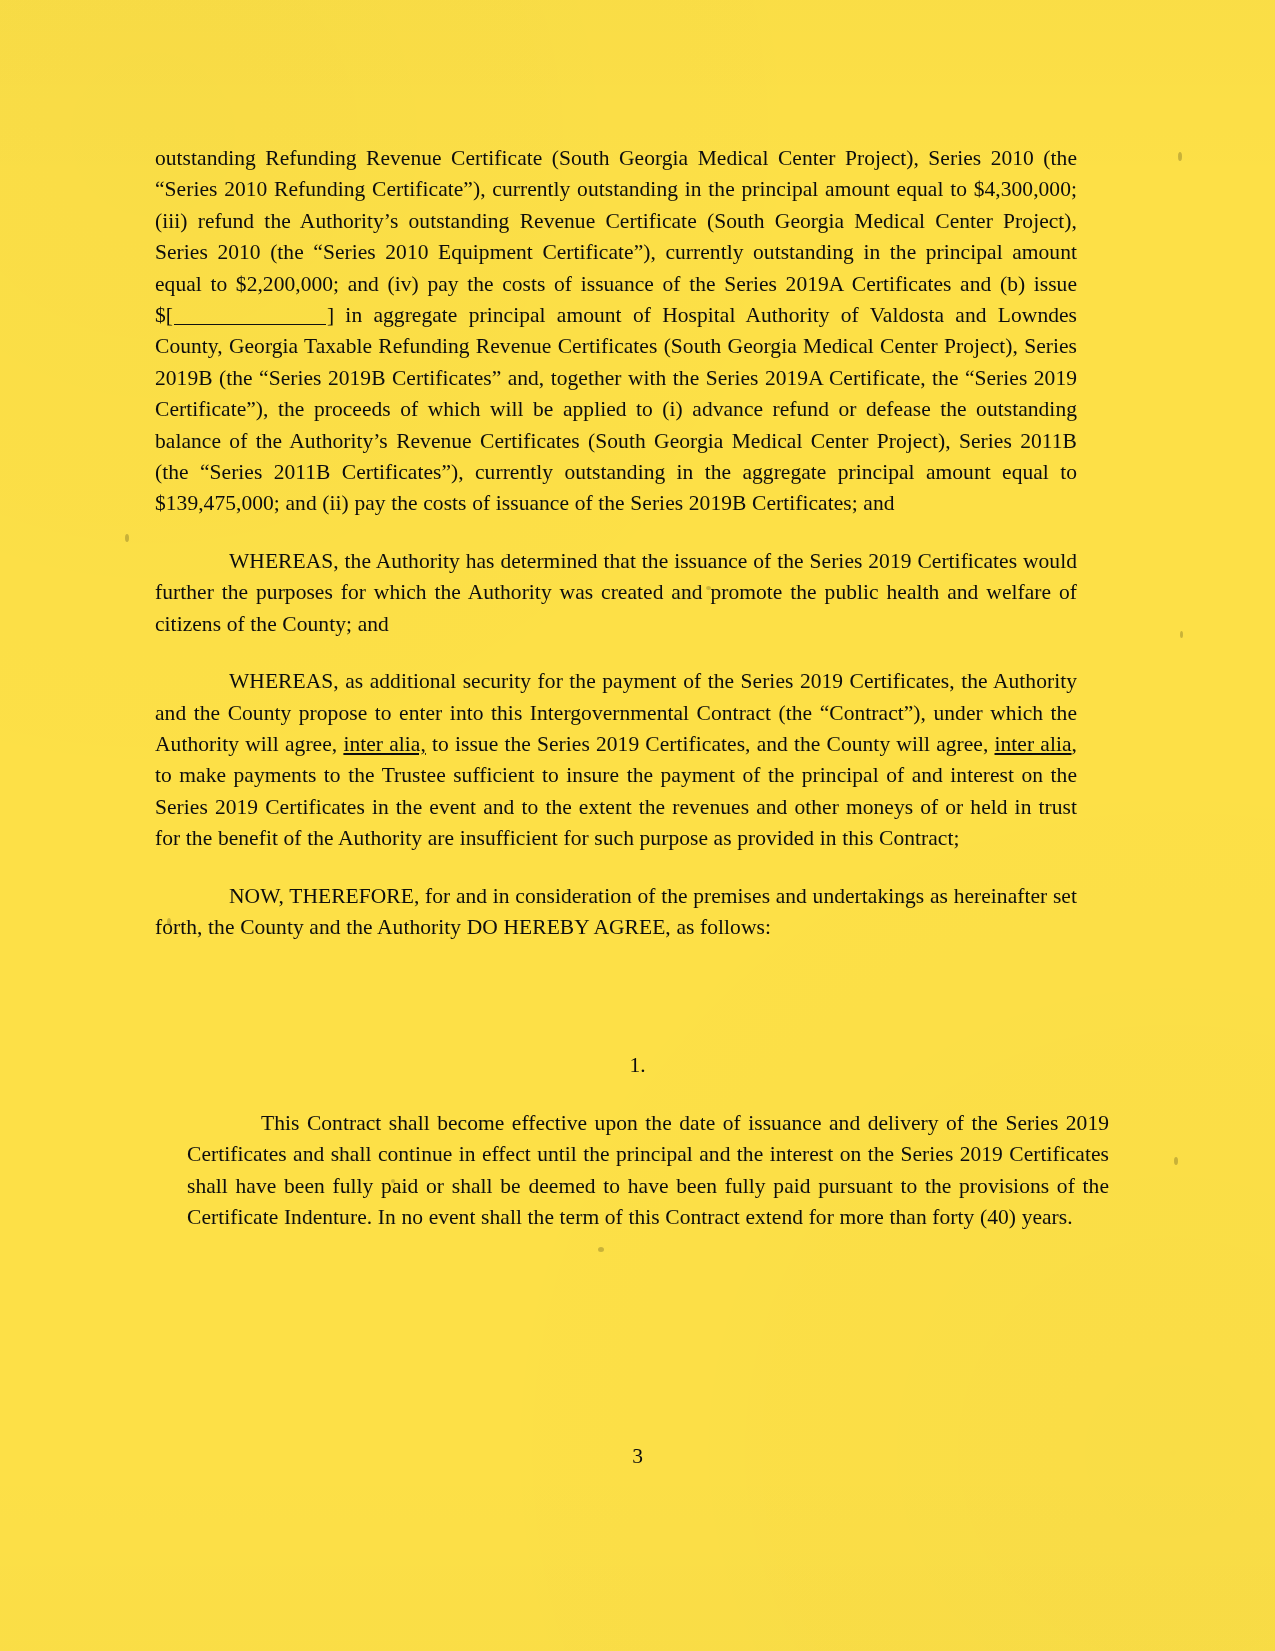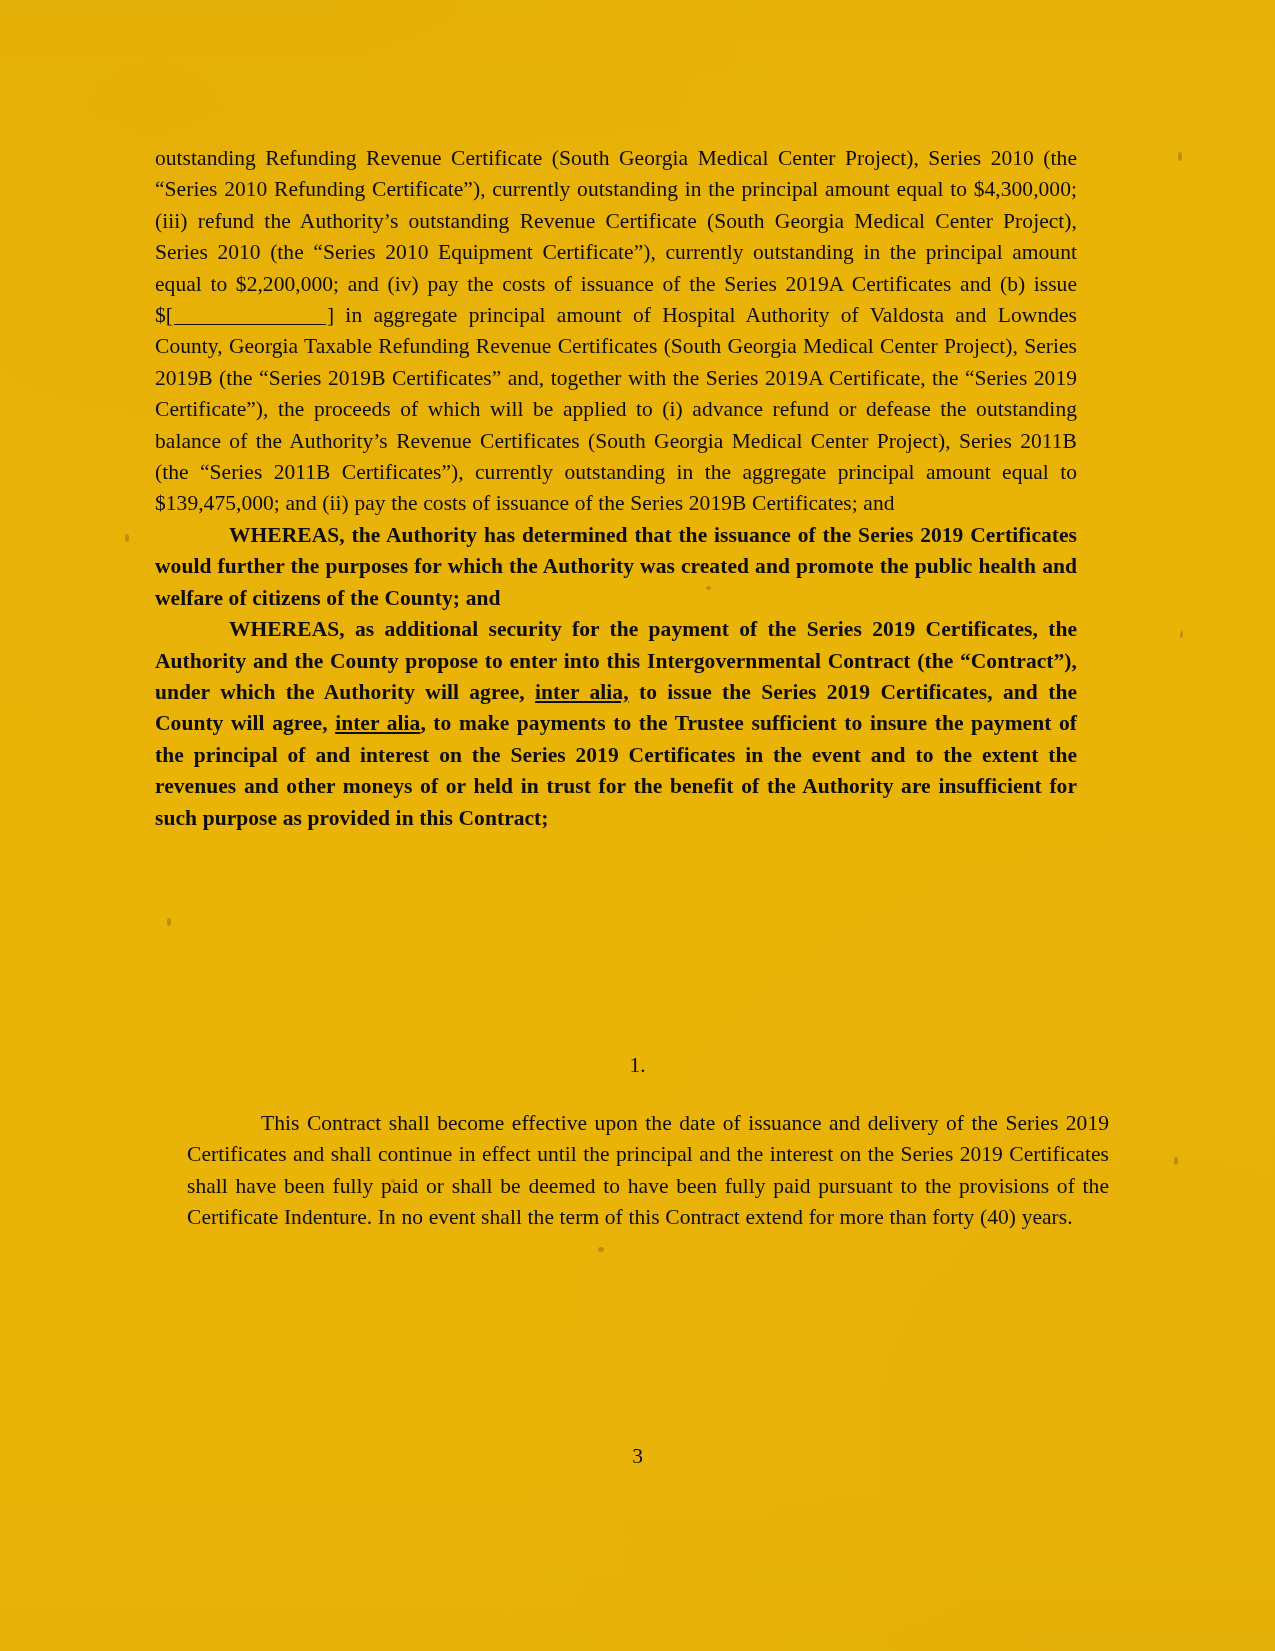--- a/index.html
+++ b/index.html
@@ -8,21 +8,21 @@
     background: #ffffff;
   }
   body {
     font-family: "Liberation Serif", "DejaVu Serif", serif;
     color: #0d0d0d;
   }
   .page {
     position: relative;
     width: 1275px;
     height: 1651px;
-    background: #eab308;
+    background: #fde047;
     overflow: hidden;
   }
   
   .scan-tint {
     position: absolute;
     inset: 0;
     background:
       radial-gradient(circle at 12% 8%, rgba(0,0,0,0.016) 0%, rgba(0,0,0,0) 38%),
       radial-gradient(circle at 92% 88%, rgba(0,0,0,0.014) 0%, rgba(0,0,0,0) 40%),
       linear-gradient(180deg, rgba(0,0,0,0.010) 0%, rgba(0,0,0,0.0) 12%, rgba(0,0,0,0.0) 88%, rgba(0,0,0,0.012) 100%);
@@ -37,21 +37,21 @@
   p.para {
     margin: 0;
     font-size: 21.5px;
     line-height: 31.4px;
     text-align: justify;
     text-justify: inter-word;
     letter-spacing: 0.05px;
     word-spacing: 0.2px;
   }
   p.para + p.para {
-    font-weight: bold;
+    margin-top: 26px;
   }
   p.indent {
     text-indent: 74px;
   }
   .u {
     text-decoration: underline;
     text-underline-offset: 2px;
   }
   .blank-bracket {
     white-space: nowrap;
@@ -120,20 +120,23 @@
 
     <p class="para indent">
       <span>WHEREAS, the Authority has determined that the issuance of the Series 2019 Certificates would further the purposes for which the Authority was created and promote the public health and welfare of citizens of the County; and</span>
     </p>
 
 
     <p class="para indent">
       <span>WHEREAS, as additional security for the payment of the Series 2019 Certificates, the Authority and the County propose to enter into this Intergovernmental Contract (the “Contract”), under which the Authority will agree, </span><span class="u">inter alia,</span><span> to issue the Series 2019 Certificates, and the County will agree, </span><span class="u">inter alia</span><span>, to make payments to the Trustee sufficient to insure the payment of the principal of and interest on the Series 2019 Certificates in the event and to the extent the revenues and other moneys of or held in trust for the benefit of the Authority are insufficient for such purpose as provided in this Contract;</span>
     </p>
 
+    <p class="para indent">
+      <span>NOW, THEREFORE, for and in consideration of the premises and undertakings as hereinafter set forth, the County and the Authority DO HEREBY AGREE, as follows:</span>
+    </p>
 
   </div>
 
   <div class="section-number">1.</div>
 
   <div class="para-after-number">
     <p class="para indent">
       <span>This Contract shall become effective upon the date of issuance and delivery of the Series 2019 Certificates and shall continue in effect until the principal and the interest on the Series 2019 Certificates shall have been fully paid or shall be deemed to have been fully paid pursuant to the provisions of the Certificate Indenture.  In no event shall the term of this Contract extend for more than forty (40) years.</span>
     </p>
   </div>

